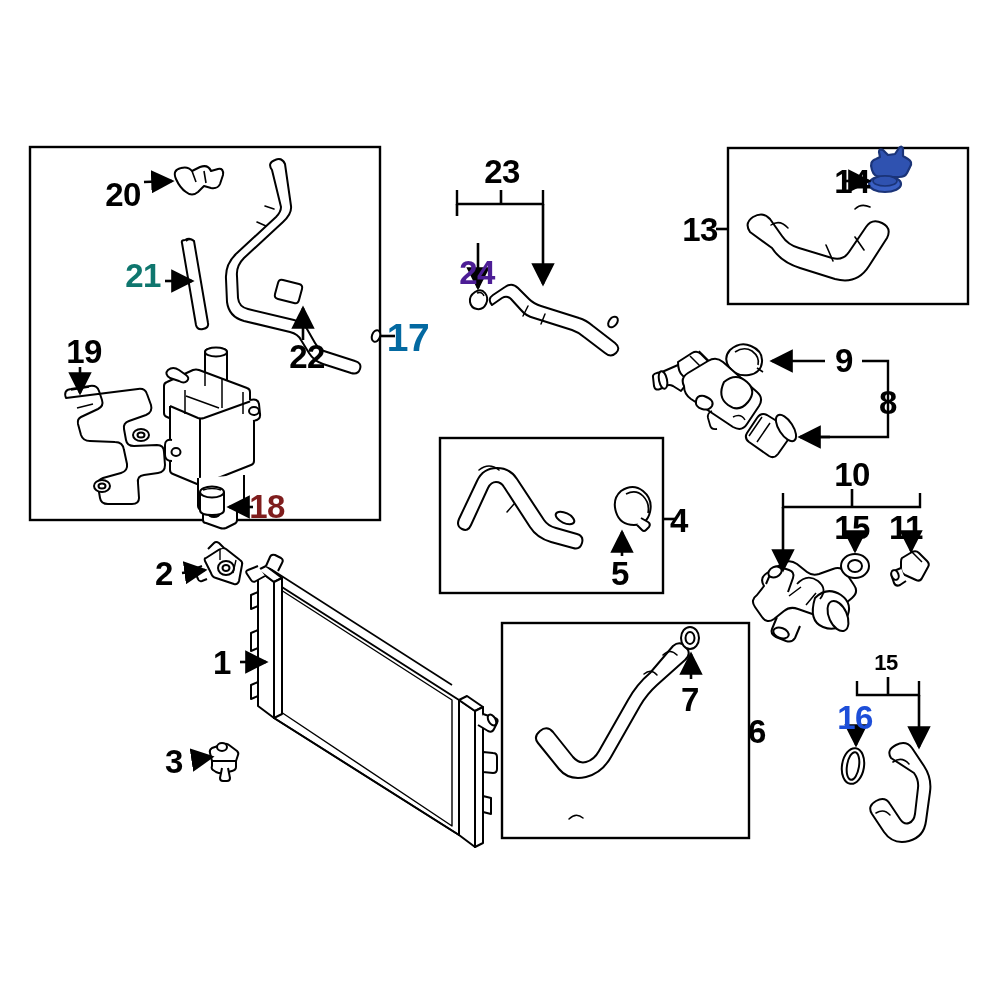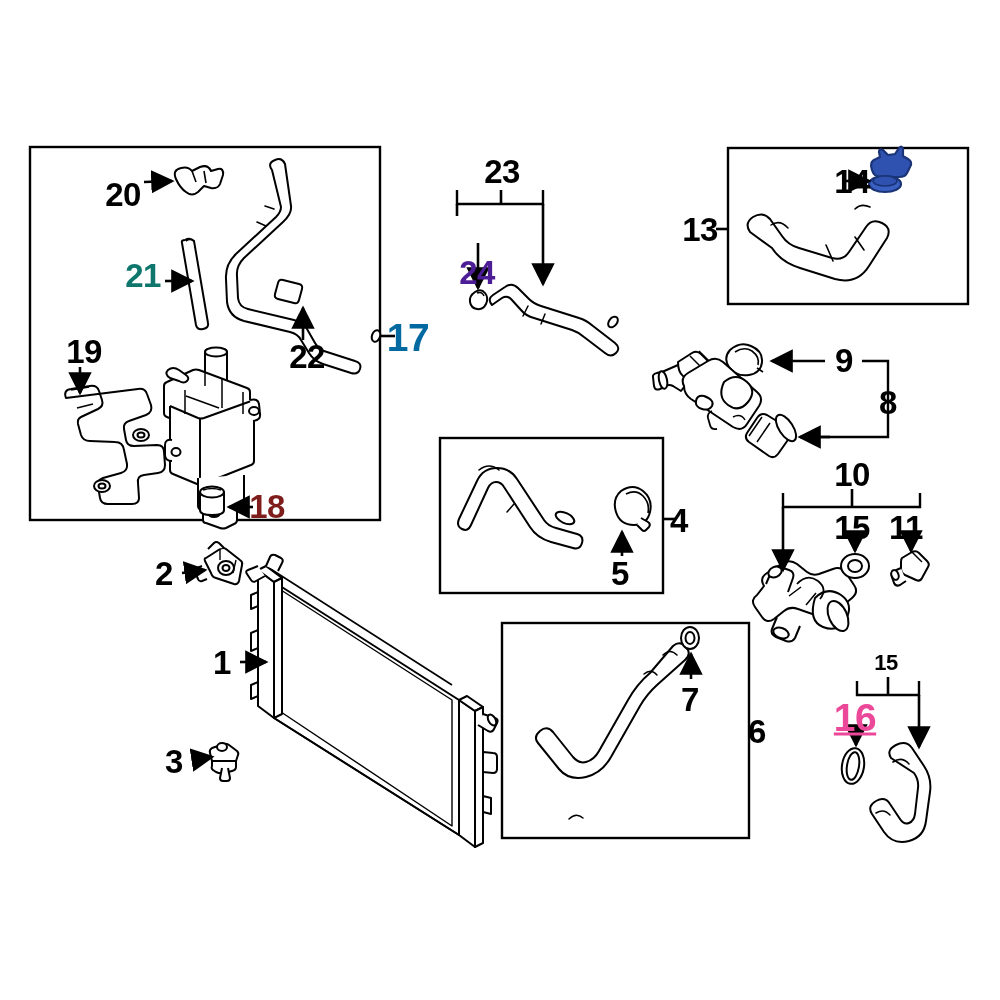--- a/index.html
+++ b/index.html
@@ -383,21 +383,21 @@
       <div class="lbl" style="position: absolute; left: 757px; top: 731px; transform: translate(-50%, -50%); font-size: 33px; line-height: 1; color: rgb(0, 0, 0); letter-spacing: -0.5px;">6</div>
       <div class="lbl" style="position: absolute; left: 690px; top: 699px; transform: translate(-50%, -50%); font-size: 33px; line-height: 1; color: rgb(0, 0, 0); letter-spacing: -0.5px;">7</div>
       <div class="lbl" style="position: absolute; left: 888px; top: 402px; transform: translate(-50%, -50%); font-size: 33px; line-height: 1; color: rgb(0, 0, 0); letter-spacing: -0.5px;">8</div>
       <div class="lbl" style="position: absolute; left: 844px; top: 360px; transform: translate(-50%, -50%); font-size: 33px; line-height: 1; color: rgb(0, 0, 0); letter-spacing: -0.5px;">9</div>
       <div class="lbl" style="position: absolute; left: 852px; top: 474px; transform: translate(-50%, -50%); font-size: 33px; line-height: 1; color: rgb(0, 0, 0); letter-spacing: -0.5px;">10</div>
       <div class="lbl" style="position: absolute; left: 906px; top: 527px; transform: translate(-50%, -50%); font-size: 33px; line-height: 1; color: rgb(0, 0, 0); letter-spacing: -0.5px;">11</div>
       <div class="lbl" style="position: absolute; left: 852px; top: 527px; transform: translate(-50%, -50%); font-size: 33px; line-height: 1; color: rgb(0, 0, 0); letter-spacing: -0.5px;">15</div>
       <div class="lbl" style="position: absolute; left: 700px; top: 229px; transform: translate(-50%, -50%); font-size: 33px; line-height: 1; color: rgb(0, 0, 0); letter-spacing: -0.5px;">13</div>
       <div class="lbl" style="position: absolute; left: 824px; top: 181px; transform: translate(-50%, -50%); font-size: 33px; line-height: 1; color: rgb(0, 0, 0); letter-spacing: -0.5px; margin-left: 28px;">14</div>
       <div class="lbl" style="position: absolute; left: 886px; top: 663px; transform: translate(-50%, -50%); font-size: 22px; line-height: 1; color: rgb(0, 0, 0); letter-spacing: -0.5px;">15</div>
-      <div class="lbl" style="position: absolute; left: 855px; top: 717px; transform: translate(-50%, -50%); font-size: 39px; line-height: 1; color: #ec4899; letter-spacing: -0.5px; text-decoration: underline;">16</div>
+      <div class="lbl" style="position: absolute; left: 855px; top: 717px; transform: translate(-50%, -50%); font-size: 33px; line-height: 1; color: #1d4ed8; letter-spacing: -0.5px;">16</div>
       <div class="lbl" style="position: absolute; left: 408px; top: 337px; transform: translate(-50%, -50%); font-size: 39px; line-height: 1; color: #0369a1; letter-spacing: -0.5px;">17</div>
       <div class="lbl" style="position: absolute; left: 267px; top: 506px; transform: translate(-50%, -50%); font-size: 33px; line-height: 1; color: #7f1d1d; letter-spacing: -0.5px;">18</div>
       <div class="lbl" style="position: absolute; left: 84px; top: 351px; transform: translate(-50%, -50%); font-size: 33px; line-height: 1; color: #000000; letter-spacing: -0.5px;">19</div>
       <div class="lbl" style="position: absolute; left: 123px; top: 182px; transform: translate(-50%, -50%); font-size: 33px; line-height: 1; color: rgb(0, 0, 0); letter-spacing: -0.5px; margin-top: 12px;">20</div>
       <div class="lbl" style="position: absolute; left: 143px; top: 275px; transform: translate(-50%, -50%); font-size: 33px; line-height: 1; color: #0f766e; letter-spacing: -0.5px;">21</div>
       <div class="lbl" style="position: absolute; left: 307px; top: 356px; transform: translate(-50%, -50%); font-size: 33px; line-height: 1; color: rgb(0, 0, 0); letter-spacing: -0.5px;">22</div>
       <div class="lbl" style="position: absolute; left: 502px; top: 171px; transform: translate(-50%, -50%); font-size: 33px; line-height: 1; color: rgb(0, 0, 0); letter-spacing: -0.5px;">23</div>
       <div class="lbl" style="position: absolute; left: 477px; top: 228px; transform: translate(-50%, -50%); font-size: 33px; line-height: 1; color: #4c1d95; letter-spacing: -0.5px; margin-top: 44px;">24</div>
     </div>
 </div>

